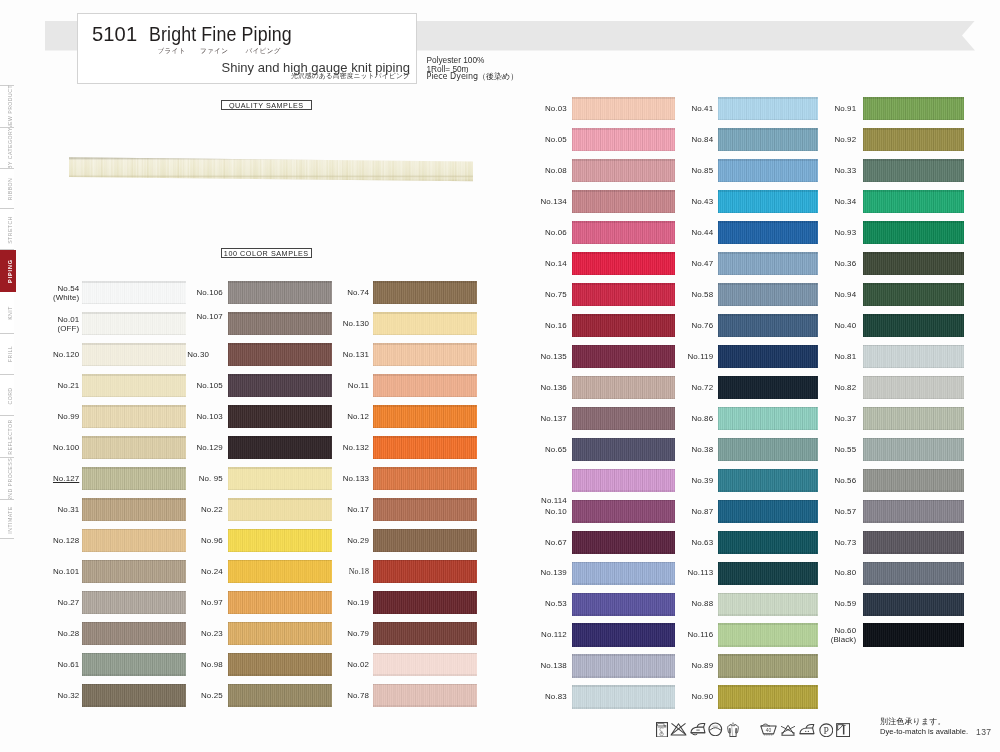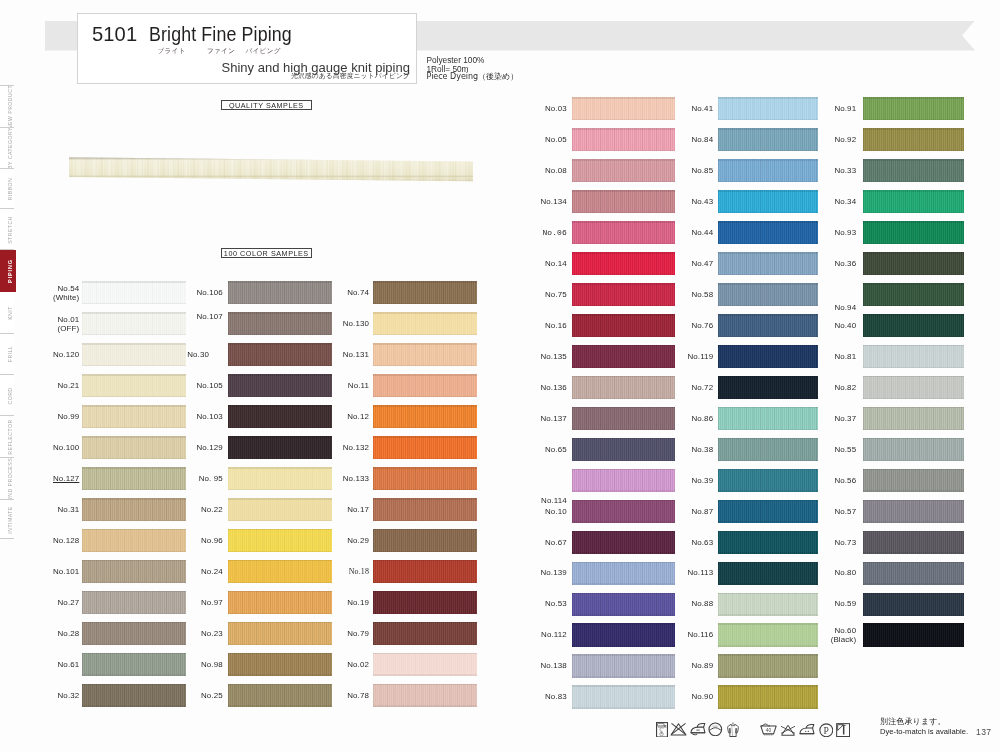--- a/index.html
+++ b/index.html
@@ -14,21 +14,21 @@
 
 
 #titlecard{position:absolute;left:77px;top:12.5px;width:340px;height:71px;background:#fff;
  border:1px solid #d3d3d3;}
 #title-code{position:absolute;left:14px;top:9px;font-size:21px;letter-spacing:0.1px;color:#221f1f;line-height:21px;
  transform:scaleX(0.96);transform-origin:left top}
 #title-name{position:absolute;left:70.5px;top:9px;font-size:21px;letter-spacing:0.15px;color:#221f1f;line-height:21px;
  transform:scaleX(0.848);transform-origin:left top}
 .kana{position:absolute;font-size:6.6px;color:#59504f;font-family:"DejaVu Sans",sans-serif;letter-spacing:.3px;line-height:7px}
 #kana0{left:79.5px;top:34px}
-#kana1{left:129px;top:34px}
+#kana1{left:122px;top:34px}
 #kana2{left:167.5px;top:34px}
 #desc{position:absolute;left:70px;top:49px;width:262px;text-align:right}
 #desc .en{font-size:13px;color:#383838;line-height:9.4px;letter-spacing:.02px}
 #desc .jp{font-size:6.8px;color:#3a3a3a;line-height:9.4px;font-family:"DejaVu Sans",sans-serif;letter-spacing:.1px}
 #spec{position:absolute;left:426.5px;top:56.2px;font-size:8.3px;color:#303030;line-height:8.4px;letter-spacing:-0.02px;z-index:5;white-space:nowrap}
 #spec .jp{font-family:"DejaVu Sans",sans-serif;font-size:8px}
 
 
 #tabs{position:absolute;left:0;top:0;width:16px;height:752px}
 .tab{position:absolute;left:0;width:13.5px;background:#fff;}
@@ -536,21 +536,21 @@
       <div class="edge2"></div>
     </div>
     <div class="swlbl" style="left: 496.8px; top: 197.05px; width: 70px;">
       <div>No.134</div>
     </div>
     <div class="swatch" style="left: 572px; top: 221.1px; width: 102.5px; height: 23.2px; background: rgb(221, 98, 136);">
       <div class="rib" style="background-image:repeating-linear-gradient(90deg,rgba(0,0,0,0.055) 0px,rgba(0,0,0,0.055) 1px,rgba(255,255,255,0.055) 1px,rgba(255,255,255,0.055) 2px),repeating-linear-gradient(90deg,rgba(0,0,0,0.045) 0px,rgba(0,0,0,0.045) 1px,rgba(0,0,0,0) 1px,rgba(0,0,0,0) 7px)"></div>
       <div class="edge"></div>
       <div class="edge2"></div>
     </div>
-    <div class="swlbl" style="left: 496.8px; top: 228px; width: 70px; font-family: Liberation Mono, monospace;">
+    <div class="swlbl" style="left: 496.8px; top: 228px; width: 70px;">
       <div>No.06</div>
     </div>
     <div class="swatch" style="left: 572px; top: 252.05px; width: 102.5px; height: 23.2px; background: rgb(230, 31, 69);">
       <div class="rib" style="background-image:repeating-linear-gradient(90deg,rgba(0,0,0,0.055) 0px,rgba(0,0,0,0.055) 1px,rgba(255,255,255,0.055) 1px,rgba(255,255,255,0.055) 2px),repeating-linear-gradient(90deg,rgba(0,0,0,0.045) 0px,rgba(0,0,0,0.045) 1px,rgba(0,0,0,0) 1px,rgba(0,0,0,0) 7px)"></div>
       <div class="edge"></div>
       <div class="edge2"></div>
     </div>
     <div class="swlbl" style="left: 496.8px; top: 258.95px; width: 70px;">
       <div>No.14</div>
     </div>
@@ -872,21 +872,21 @@
       <div class="edge2"></div>
     </div>
     <div class="swlbl" style="left: 786.2px; top: 258.95px; width: 70px;">
       <div>No.36</div>
     </div>
     <div class="swatch" style="left: 862.5px; top: 283px; width: 101.5px; height: 23.2px; background: rgb(53, 86, 60);">
       <div class="rib" style="background-image:repeating-linear-gradient(90deg,rgba(0,0,0,0.055) 0px,rgba(0,0,0,0.055) 1px,rgba(255,255,255,0.055) 1px,rgba(255,255,255,0.055) 2px),repeating-linear-gradient(90deg,rgba(0,0,0,0.045) 0px,rgba(0,0,0,0.045) 1px,rgba(0,0,0,0) 1px,rgba(0,0,0,0) 7px)"></div>
       <div class="edge"></div>
       <div class="edge2"></div>
     </div>
-    <div class="swlbl" style="left: 786.2px; top: 289.9px; width: 70px; margin-top: 13px;">
+    <div class="swlbl" style="left: 786.2px; top: 289.9px; width: 70px;">
       <div>No.94</div>
     </div>
     <div class="swatch" style="left: 862.5px; top: 313.95px; width: 101.5px; height: 23.2px; background: rgb(27, 69, 57);">
       <div class="rib" style="background-image:repeating-linear-gradient(90deg,rgba(0,0,0,0.055) 0px,rgba(0,0,0,0.055) 1px,rgba(255,255,255,0.055) 1px,rgba(255,255,255,0.055) 2px),repeating-linear-gradient(90deg,rgba(0,0,0,0.045) 0px,rgba(0,0,0,0.045) 1px,rgba(0,0,0,0) 1px,rgba(0,0,0,0) 7px)"></div>
       <div class="edge"></div>
       <div class="edge2"></div>
     </div>
     <div class="swlbl" style="left: 786.2px; top: 320.85px; width: 70px;">
       <div>No.40</div>
     </div>

